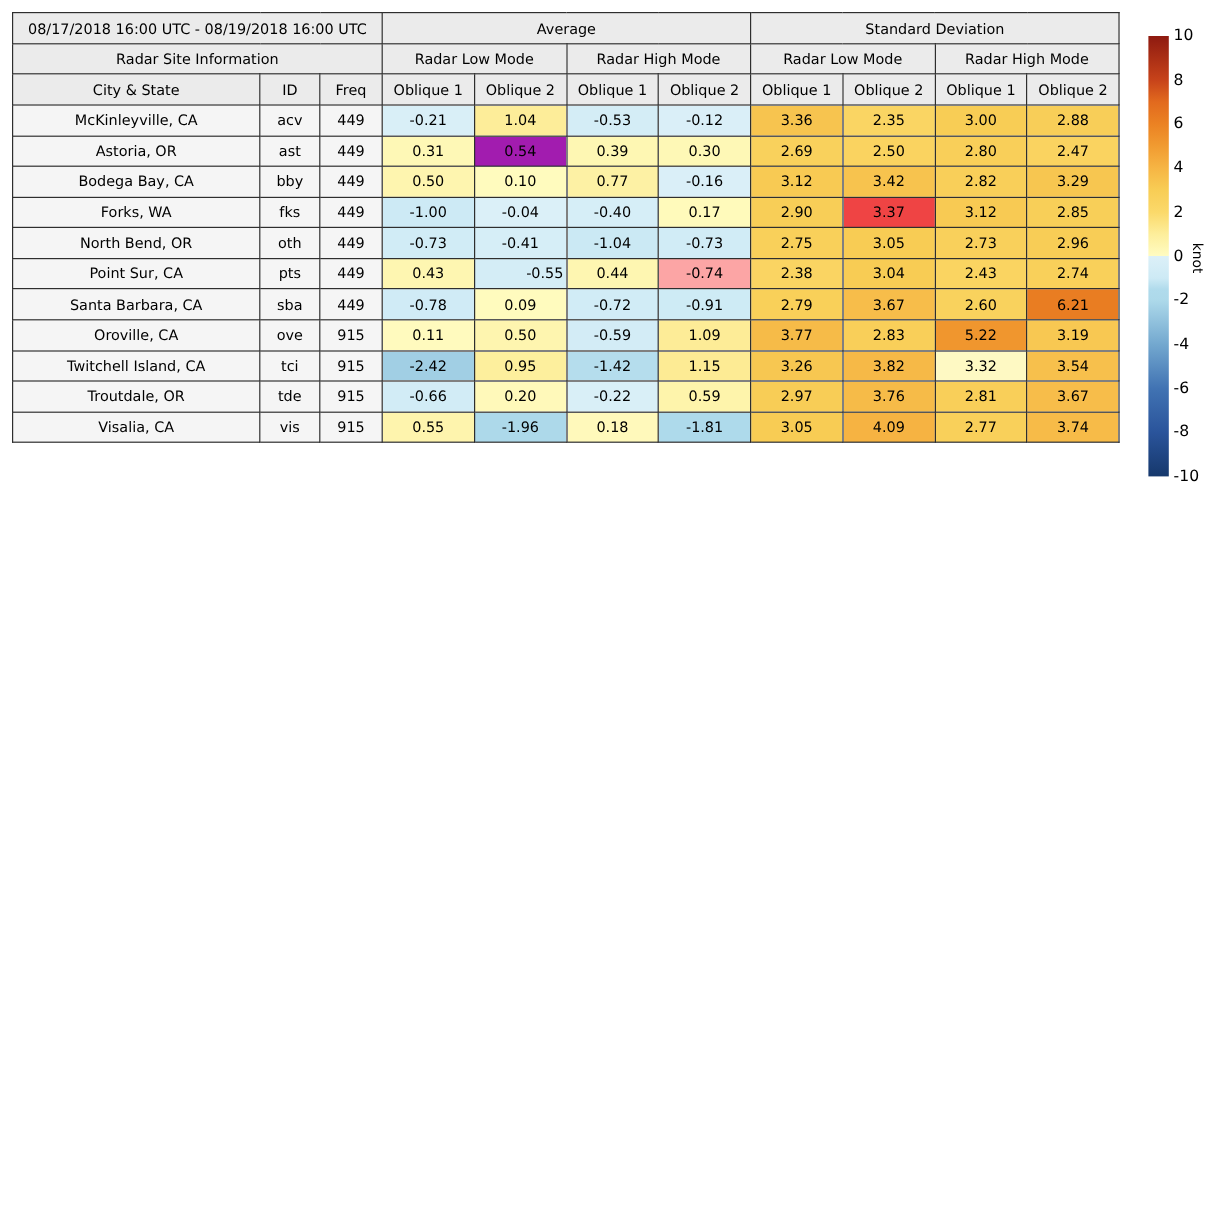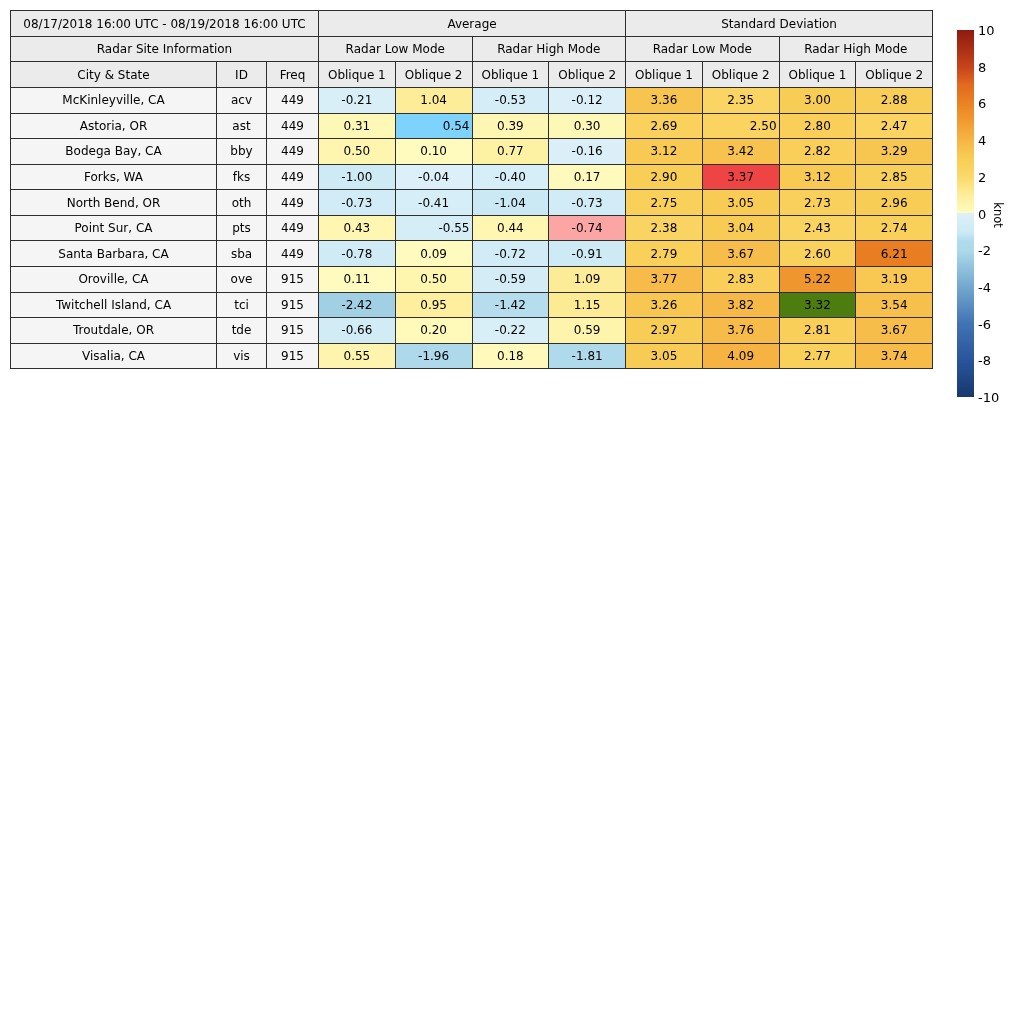--- a/index.html
+++ b/index.html
@@ -83,25 +83,25 @@
           <td class="val" style="background: rgb(247, 196, 79);">3.36</td>
           <td class="val" style="background: rgb(250, 213, 99);">2.35</td>
           <td class="val" style="background: rgb(248, 205, 85);">3.00</td>
           <td class="val" style="background: rgb(248, 206, 88);">2.88</td>
         </tr>
         <tr>
           <td class="site">Astoria, OR</td>
           <td class="site">ast</td>
           <td class="site">449</td>
           <td class="val" style="background: rgb(254, 248, 182);">0.31</td>
-          <td class="val" style="background: #7dd3fc; text-align: right;">0.54</td>
+          <td class="val" style="background: #a21caf;">0.54</td>
           <td class="val" style="background: rgb(254, 247, 179);">0.39</td>
           <td class="val" style="background: rgb(254, 248, 182);">0.30</td>
           <td class="val" style="background: rgb(249, 209, 92);">2.69</td>
-          <td class="val" style="background: rgb(250, 211, 96); text-align: right;">2.50</td>
+          <td class="val" style="background: rgb(250, 211, 96);">2.50</td>
           <td class="val" style="background: rgb(249, 207, 89);">2.80</td>
           <td class="val" style="background: rgb(250, 211, 96);">2.47</td>
         </tr>
         <tr>
           <td class="site">Bodega Bay, CA</td>
           <td class="site">bby</td>
           <td class="site">449</td>
           <td class="val" style="background: rgb(254, 245, 175);">0.50</td>
           <td class="val" style="background: rgb(255, 251, 190);">0.10</td>
           <td class="val" style="background: rgb(253, 241, 164);">0.77</td>
@@ -179,21 +179,21 @@
         <tr>
           <td class="site">Twitchell Island, CA</td>
           <td class="site">tci</td>
           <td class="site">915</td>
           <td class="val" style="background: rgb(161, 207, 228);">-2.42</td>
           <td class="val" style="background: rgb(253, 239, 157);">0.95</td>
           <td class="val" style="background: rgb(181, 221, 237);">-1.42</td>
           <td class="val" style="background: rgb(253, 235, 148);">1.15</td>
           <td class="val" style="background: rgb(247, 199, 81);">3.26</td>
           <td class="val" style="background: rgb(246, 185, 71);">3.82</td>
-          <td class="val" style="background: #4d7c0f;">3.32</td>
+          <td class="val" style="background: #fef9c3;">3.32</td>
           <td class="val" style="background: rgb(247, 192, 76);">3.54</td>
         </tr>
         <tr>
           <td class="site">Troutdale, OR</td>
           <td class="site">tde</td>
           <td class="site">915</td>
           <td class="val" style="background: rgb(210, 236, 246);">-0.66</td>
           <td class="val" style="background: rgb(255, 249, 186);">0.20</td>
           <td class="val" style="background: rgb(217, 239, 247);">-0.22</td>
           <td class="val" style="background: rgb(254, 244, 171);">0.59</td>

